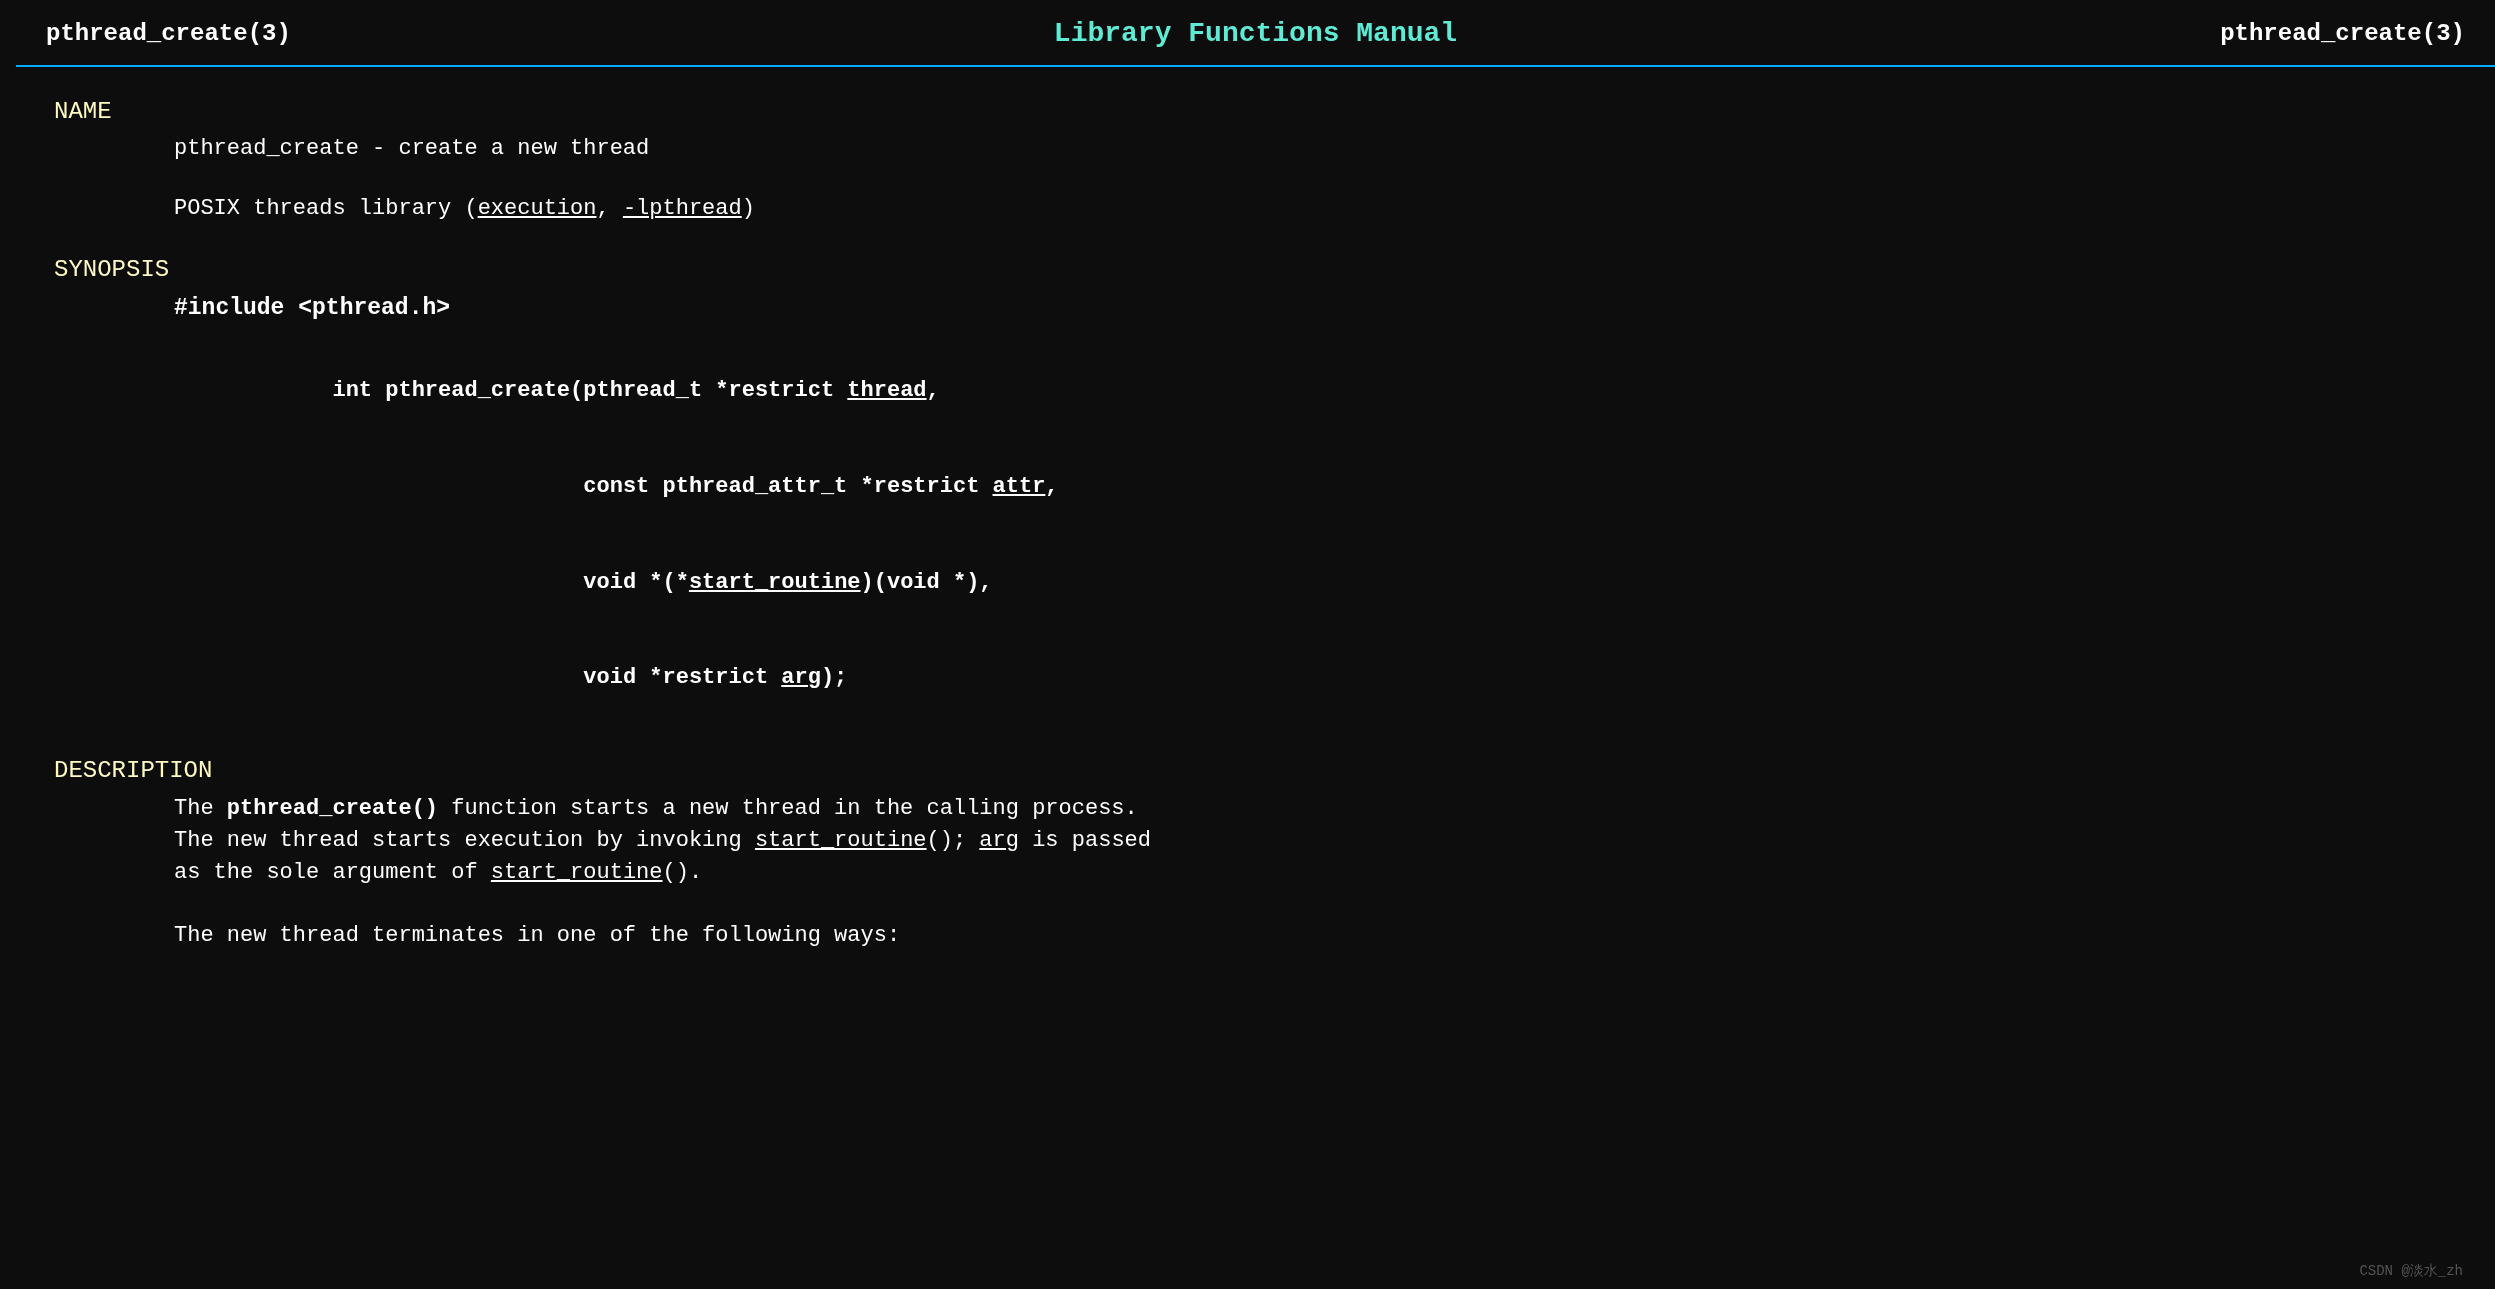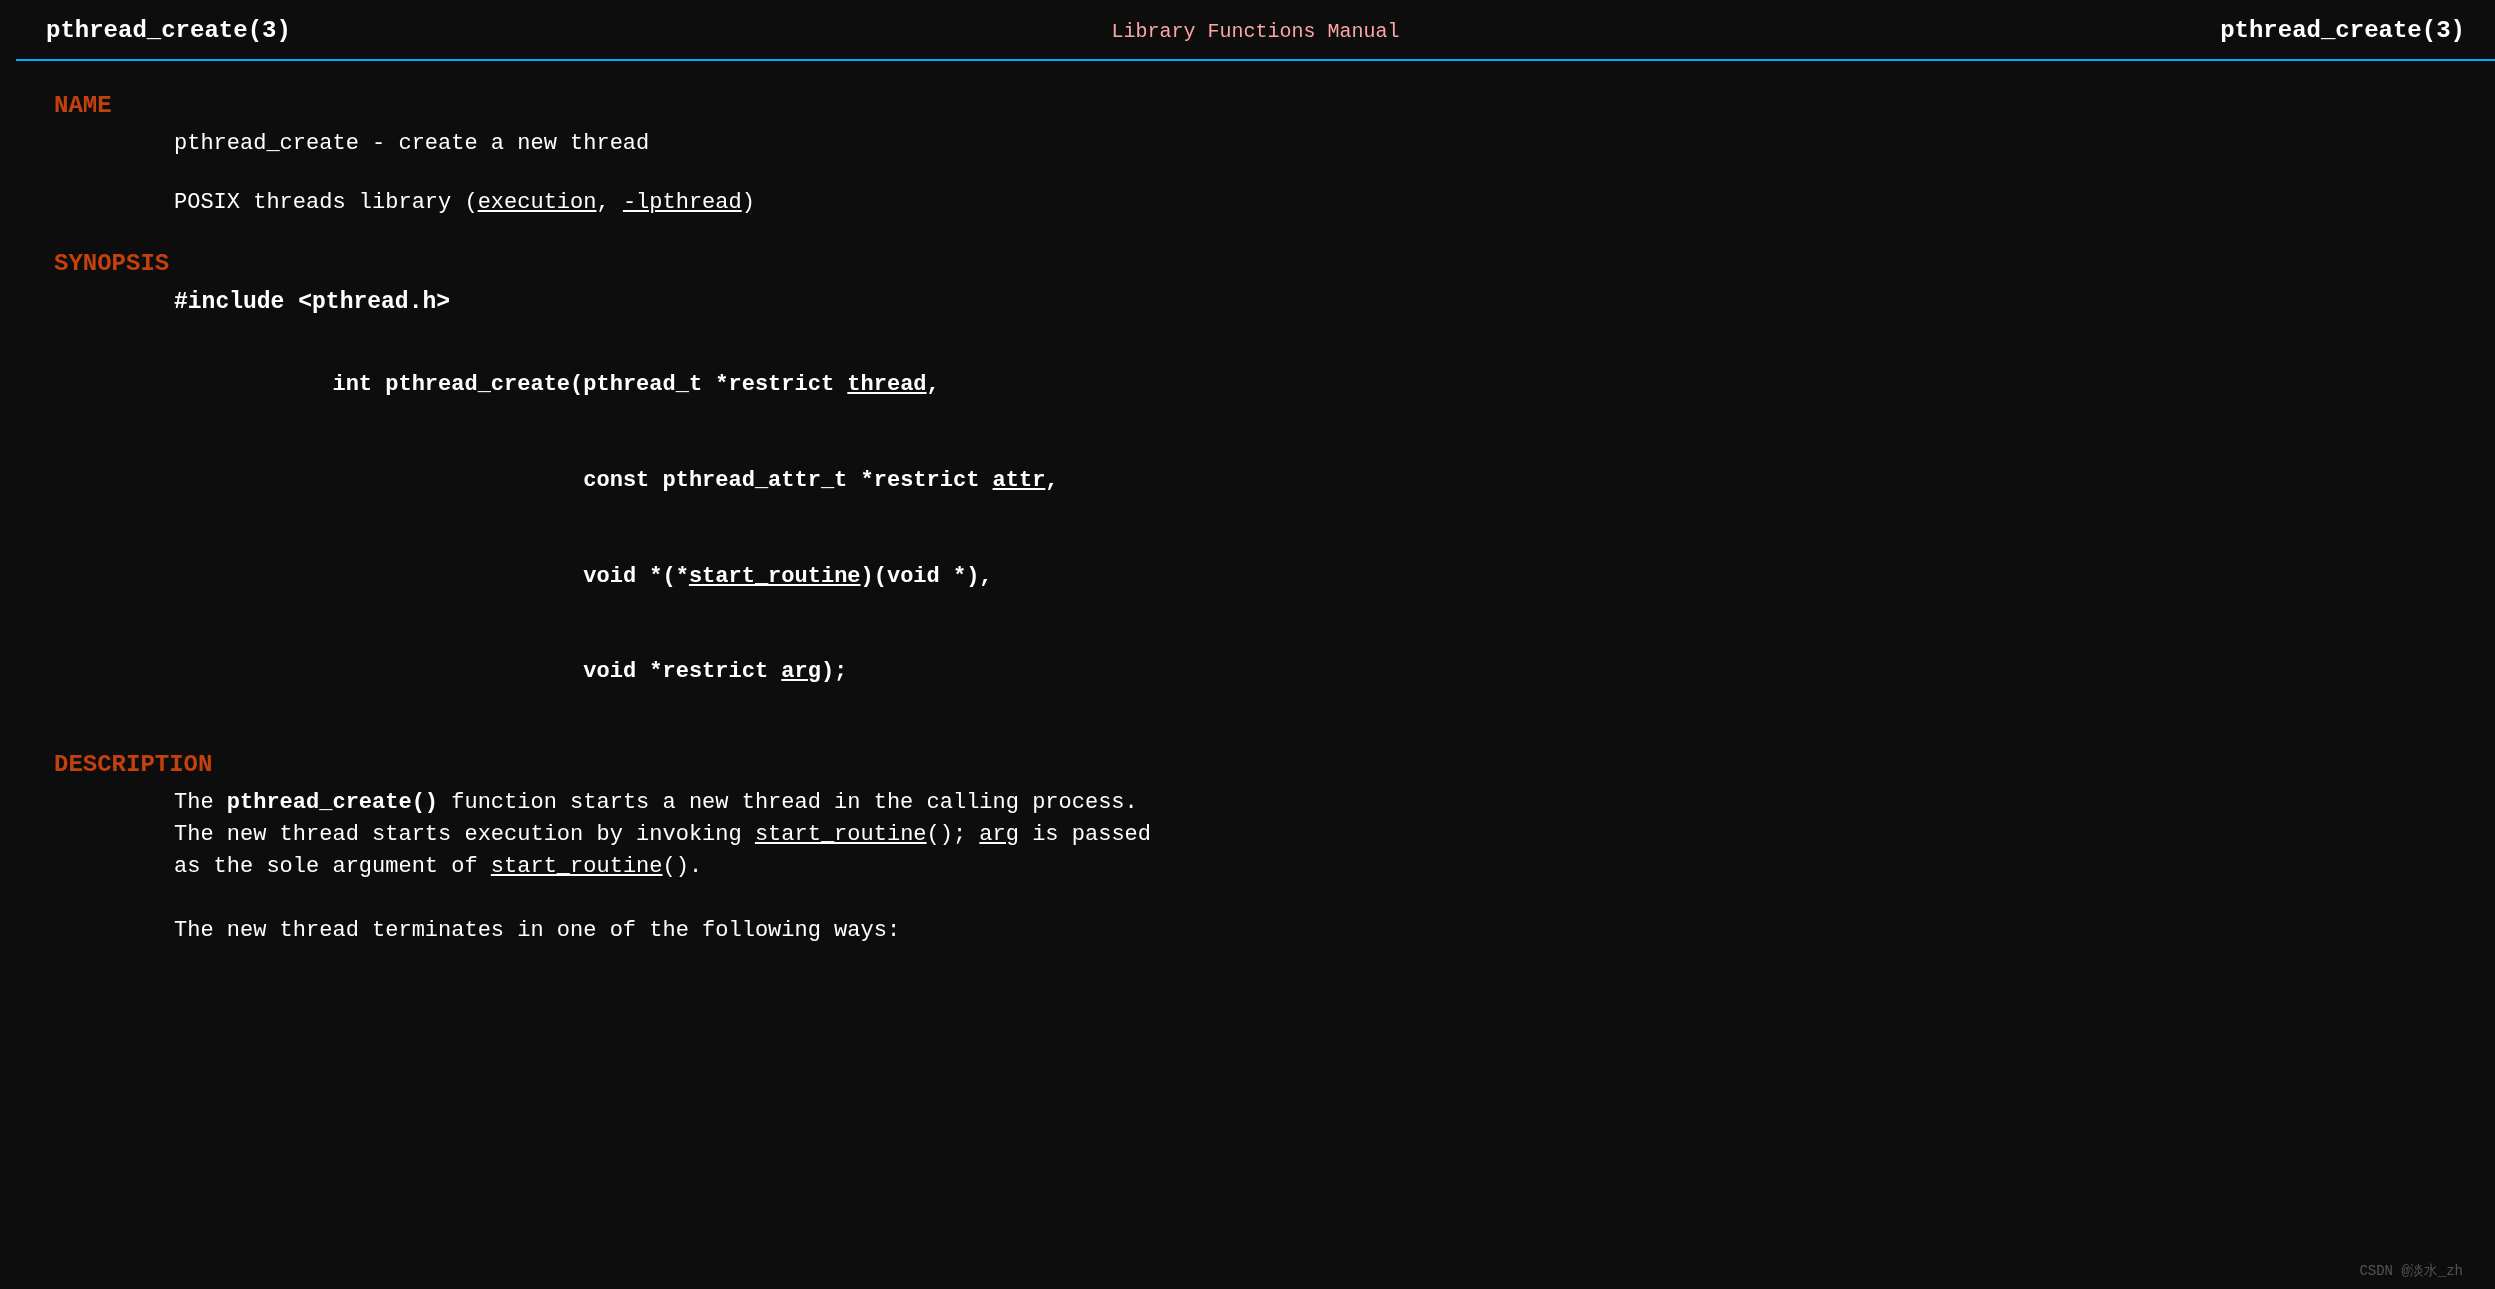--- a/index.html
+++ b/index.html
@@ -38,43 +38,43 @@
       margin-bottom: 0;
     }
 
     .header-left {
       color: #ffffff;
       font-size: 24px;
       font-weight: bold;
     }
 
     .header-center {
-      color: #fca5a5;
-      font-size: 20px;
-      font-weight: normal;
+      color: #5eead4;
+      font-size: 28px;
+      font-weight: bold;
     }
 
     .header-right {
       color: #ffffff;
       font-size: 24px;
       font-weight: bold;
     }
 
     .content {
       padding: 28px 38px 20px 38px;
     }
 
     .section {
       margin-bottom: 28px;
     }
 
     .section-header {
-      font-weight: bold;
+      font-weight: normal;
       font-size: 24px;
-      color: #c2410c;
+      color: #fef9c3;
       margin-bottom: 4px;
     }
 
     .section-body {
       padding-left: 120px;
       font-size: 22px;
       color: #ffffff;
     }
 
     .underline {

